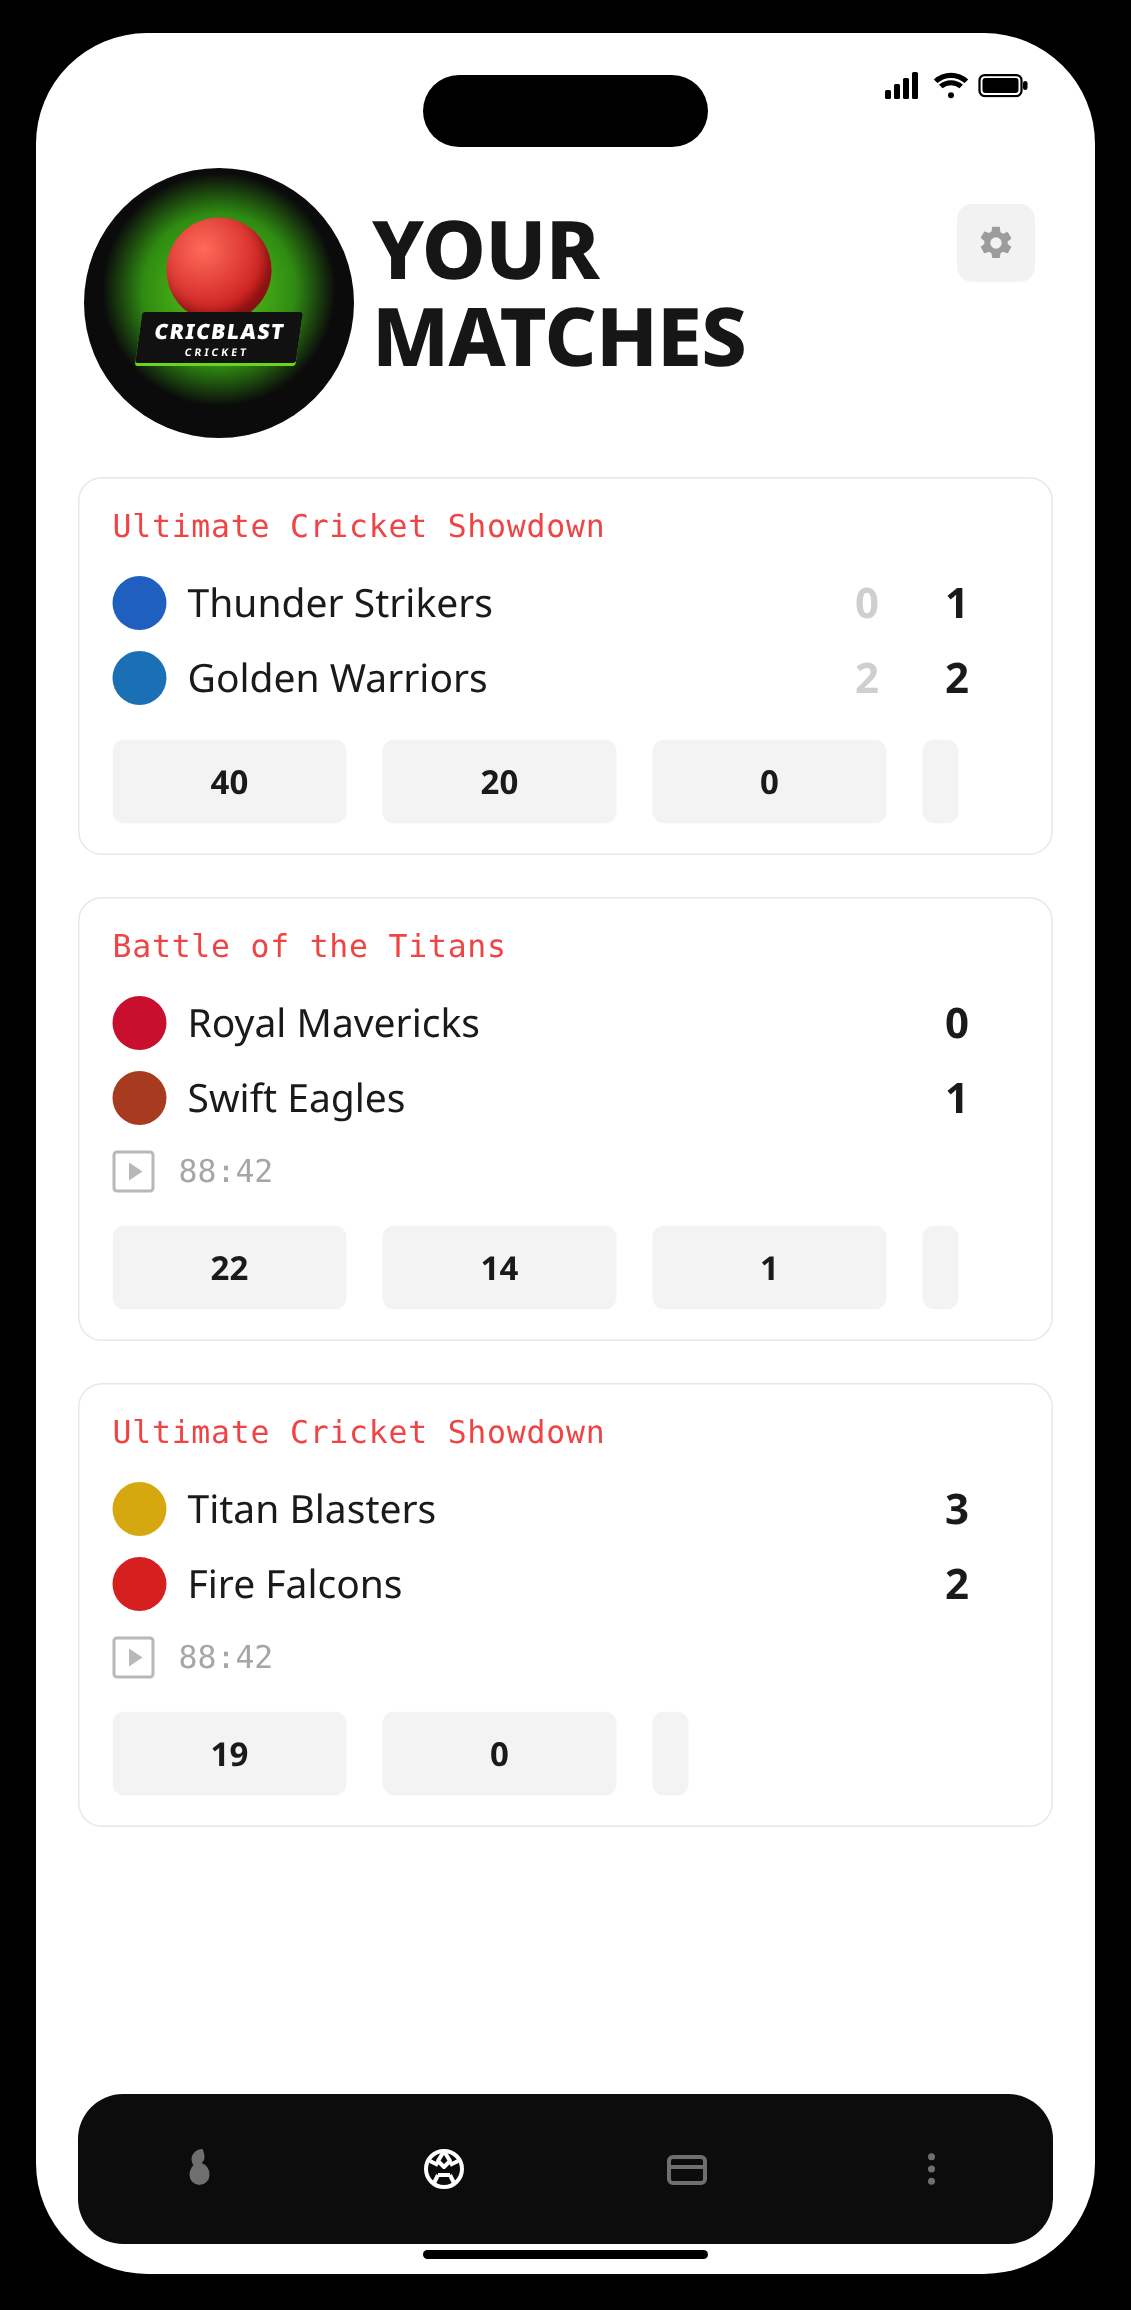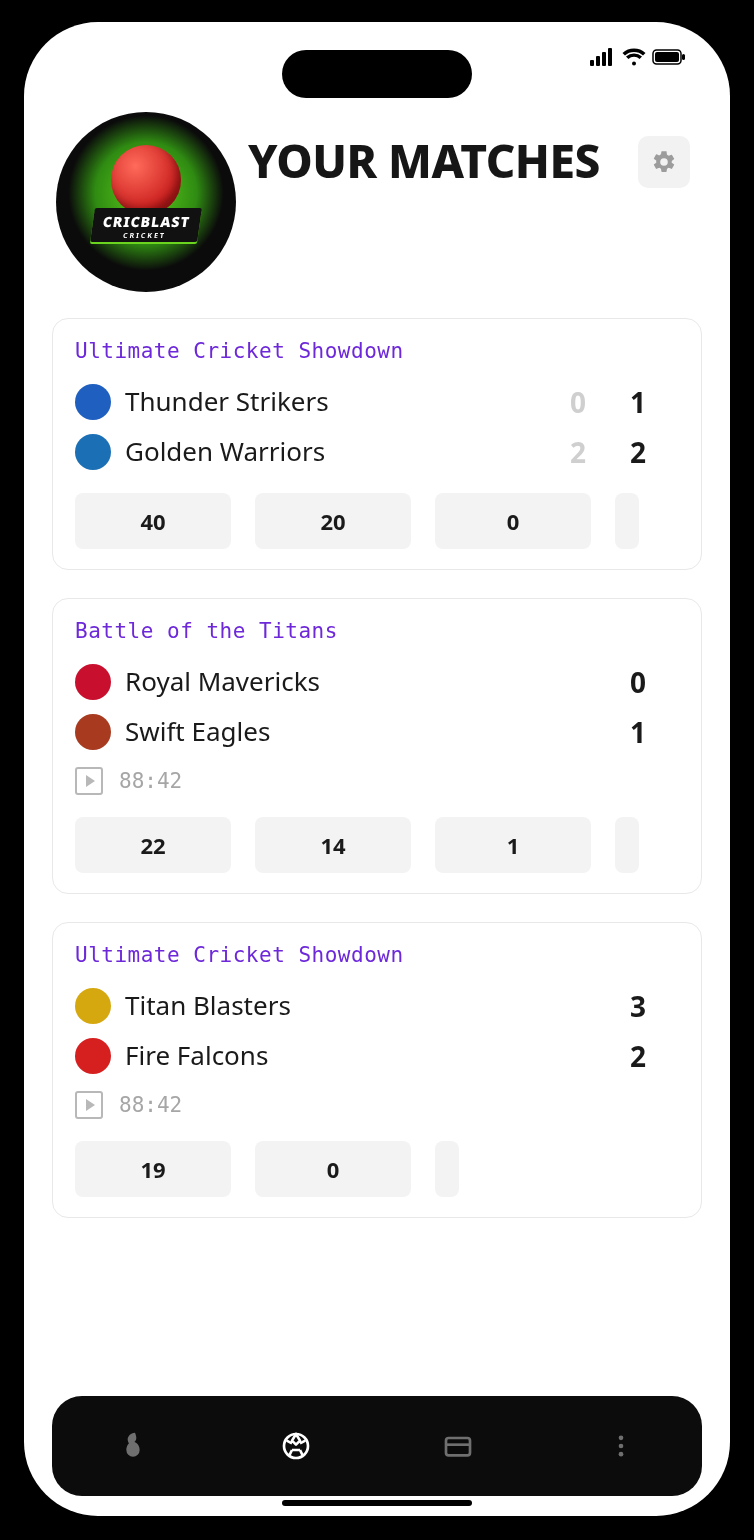--- a/index.html
+++ b/index.html
@@ -86,21 +86,21 @@
   .logo .band {
     position:absolute; left:50%; bottom:28%; transform:translateX(-50%);
     background:#111; color:#fff; font-weight:900; font-size:14px;
     letter-spacing:1px; padding:4px 10px 2px; border-radius:2px;
     transform-origin:center; transform: translateX(-50%) skewX(-8deg);
     box-shadow: 0 2px 0 #6bd41f;
   }
   .logo .band small { display:block; font-size:7px; letter-spacing:2px; font-weight:700; text-align:center; }
   .page-title {
     flex: 1;
-    font-size: 46px;
+    font-size: 54px;
     font-weight: 800;
     color: #161616;
     line-height: 1.08;
     letter-spacing: -0.5px;
     padding-top: 24px;
   }
   .settings-btn {
     width: 52px; height: 52px;
     background: #f2f2f2;
     border-radius: 10px;
@@ -119,21 +119,21 @@
     gap: 28px;
   }
 
   .card {
     border: 1px solid #e8e8e8;
     border-radius: 16px;
     padding: 20px 0 20px 22px;
   }
   .card-title {
     font-family: ui-monospace, SFMono-Regular, Menlo, Consolas, monospace;
-    color: #6d28d9;
+    color: #ef4444;
     font-size: 21px;
     letter-spacing: 0.5px;
     margin-bottom: 14px;
     padding-right: 22px;
   }
 
   .teams { padding-right: 40px; }
   .team-row {
     display: flex;
     align-items: center;

